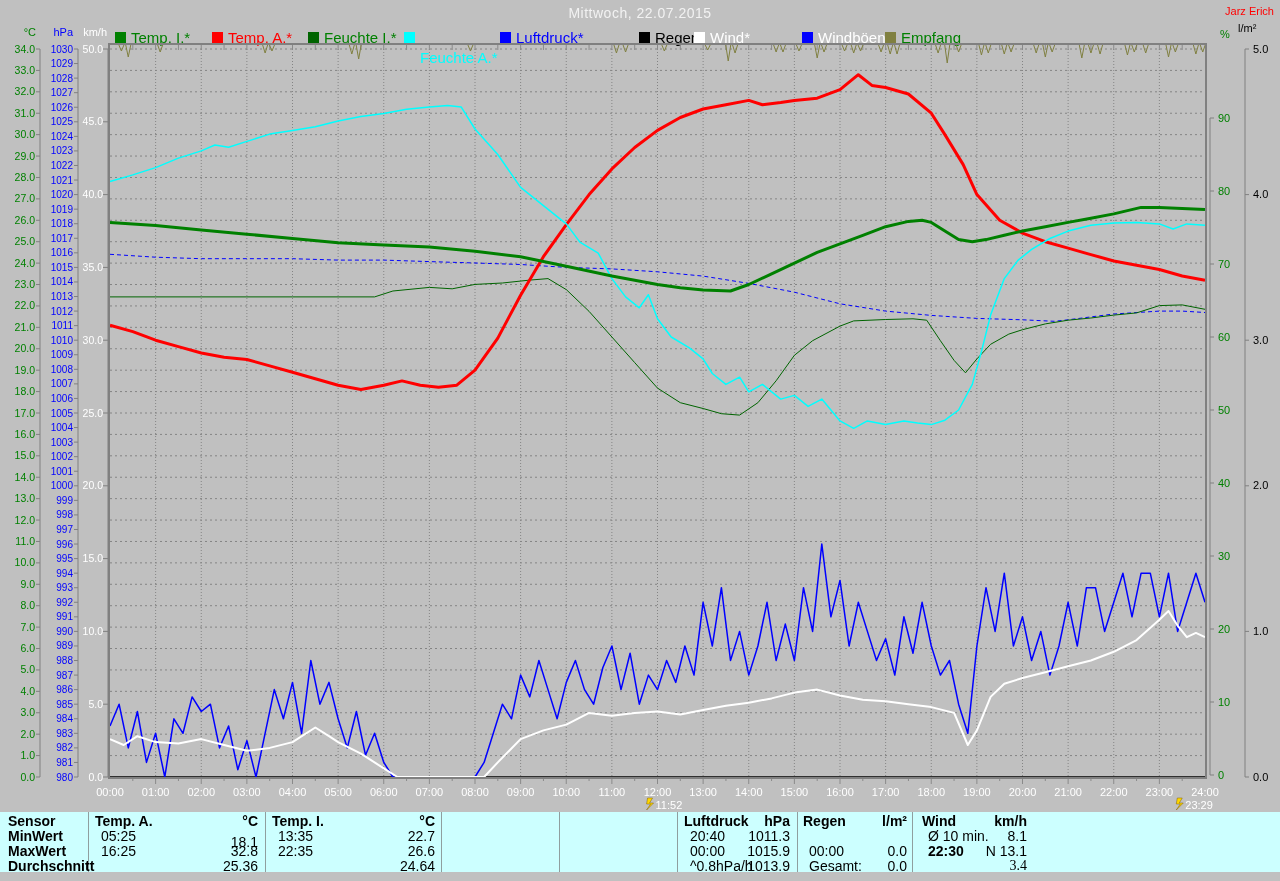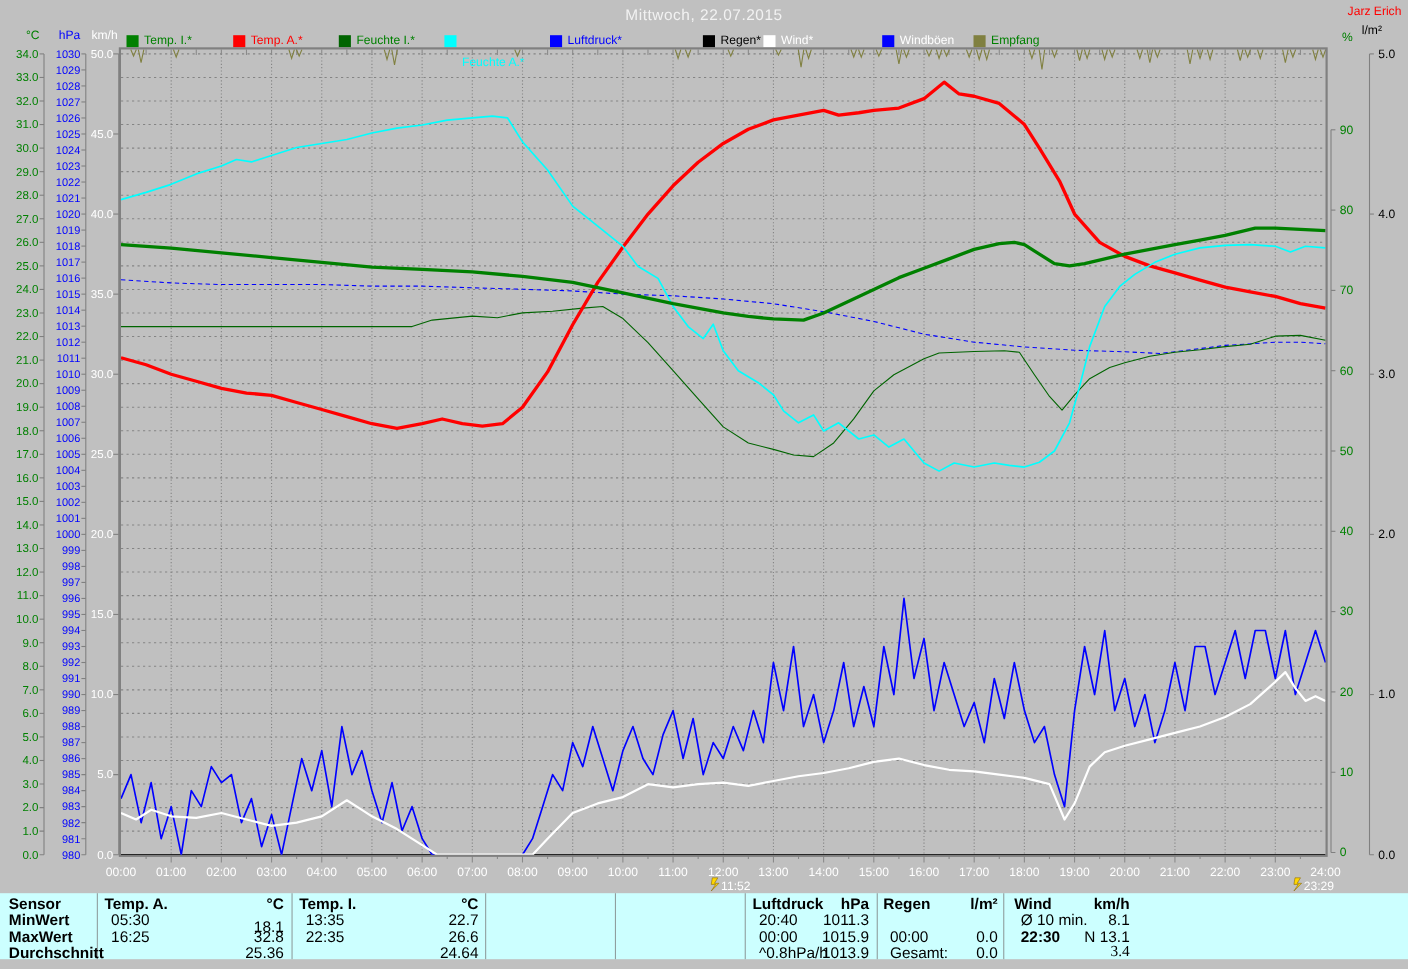--- a/index.html
+++ b/index.html
@@ -7,21 +7,21 @@
     width:1280px;height:881px;position:relative;overflow:hidden;
     background:#c0c0c0;
     font-family:"Liberation Sans","DejaVu Sans",sans-serif;
     -webkit-font-smoothing:none;
   }
   .abs{position:absolute;}
   #title{top:5px;left:0;width:100%;text-align:center;color:#f2f2f2;font-size:14px;letter-spacing:.5px;}
   #owner{top:5px;right:6px;color:#ff0000;font-size:11px;}
   .legend-item{top:31px;display:flex;align-items:center;height:12px;cursor:default;}
   .legend-swatch{width:11px;height:11px;margin-right:5px;flex:0 0 auto;}
-  .legend-label{font-size:11px;white-space:nowrap;}
+  .legend-label{font-size:15px;white-space:nowrap;}
   .axis-header{font-size:11px;white-space:nowrap;}
   #chart-svg{left:0;top:0;}
   #footer{left:0;top:812px;width:1280px;height:60px;background:#ccffff;}
   .fcell{position:absolute;font-size:14px;color:#000;white-space:nowrap;line-height:14px;}
   .fbold{font-weight:bold;}
   .fsep{position:absolute;top:0;width:1px;height:60px;background:#8f9f9f;}
 </style>
 </head>
 <body>
 
@@ -554,21 +554,21 @@
     <div class="fcell fbold" style="left: 168px; width: 90px; text-align: right; top: 2px;">°C</div>
     <div class="fcell fbold" style="left: 272px; top: 2px;">Temp. I.</div>
     <div class="fcell fbold" style="left: 345px; width: 90px; text-align: right; top: 2px;">°C</div>
     <div class="fcell fbold" style="left: 684px; top: 2px;">Luftdruck</div>
     <div class="fcell fbold" style="left: 700px; width: 90px; text-align: right; top: 2px;">hPa</div>
     <div class="fcell fbold" style="left: 803px; top: 2px;">Regen</div>
     <div class="fcell fbold" style="left: 817px; width: 90px; text-align: right; top: 2px;">l/m²</div>
     <div class="fcell fbold" style="left: 922px; top: 2px;">Wind</div>
     <div class="fcell fbold" style="left: 937px; width: 90px; text-align: right; top: 2px;">km/h</div>
     <div class="fcell fbold" style="left: 8px; top: 17px;">MinWert</div>
-    <div class="fcell" style="left: 101px; top: 17px;">05:30</div>
+    <div class="fcell" style="left: 101px; top: 17px;">05:25</div>
     <div class="fcell" style="left: 168px; width: 90px; text-align: right; top: 23px;">18.1</div>
     <div class="fcell" style="left: 278px; top: 17px;">13:35</div>
     <div class="fcell" style="left: 345px; width: 90px; text-align: right; top: 17px;">22.7</div>
     <div class="fcell" style="left: 690px; top: 17px;">20:40</div>
     <div class="fcell" style="left: 700px; width: 90px; text-align: right; top: 17px;">1011.3</div>
     <div class="fcell" style="left: 928px; top: 17px;">Ø 10 min.</div>
     <div class="fcell" style="left: 937px; width: 90px; text-align: right; top: 17px;">8.1</div>
     <div class="fcell fbold" style="left: 8px; top: 32px;">MaxWert</div>
     <div class="fcell" style="left: 101px; top: 32px;">16:25</div>
     <div class="fcell" style="left: 168px; width: 90px; text-align: right; top: 32px;">32.8</div>

